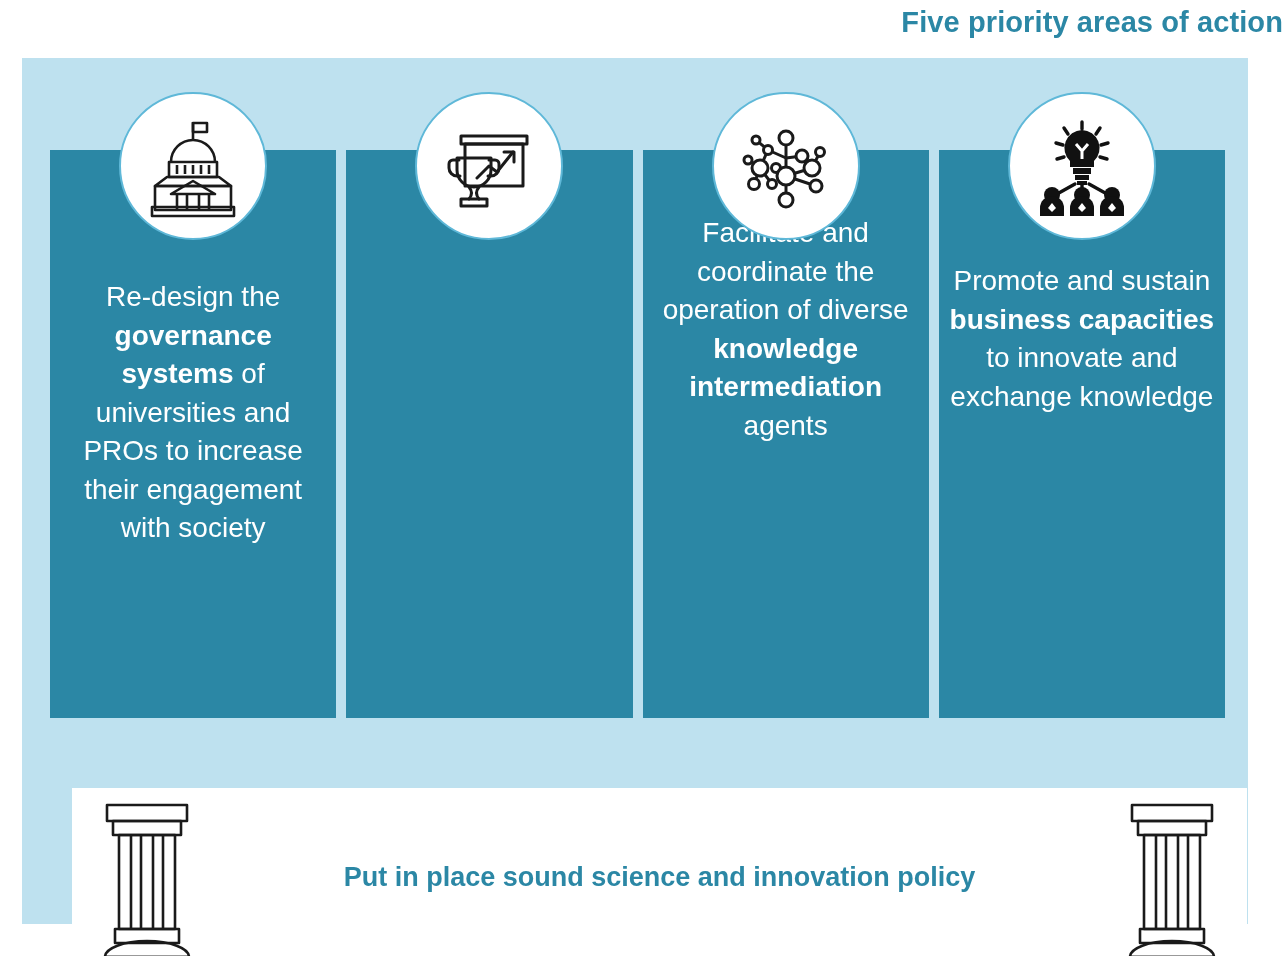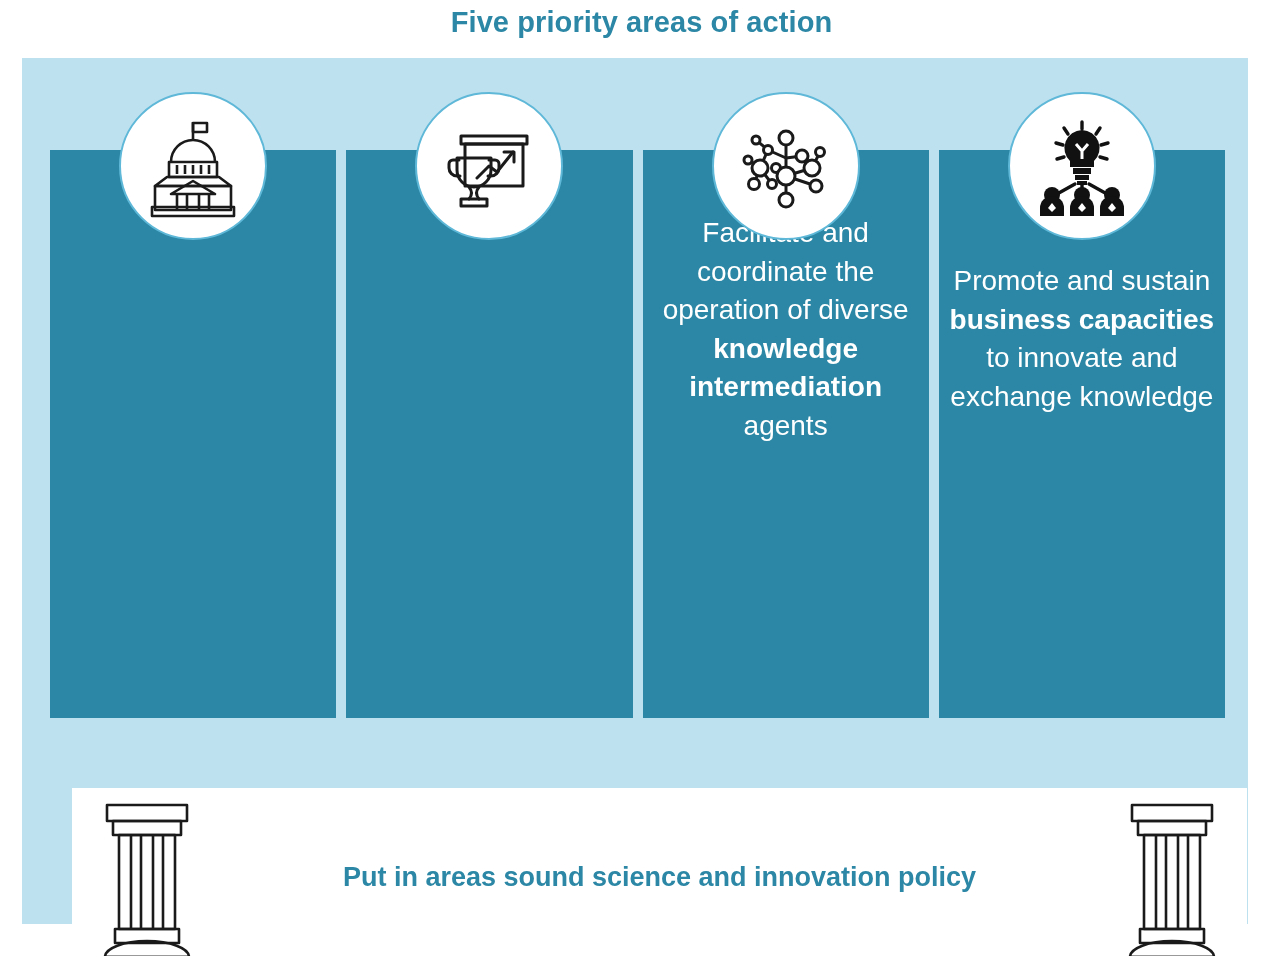--- a/index.html
+++ b/index.html
@@ -14,21 +14,21 @@
     overflow: hidden;
     position: relative;
   }
 
   
   #infographic-title {
     position: absolute;
     left: 0;
     top: 6px;
     width: 1283px;
-    text-align: center;
+    text-align: right;
     font-size: 29px;
     font-weight: bold;
     color: #2B87A5;
     letter-spacing: 0.1px;
   }
 
   
   #panel {
     position: absolute;
     left: 22px;
@@ -152,20 +152,23 @@
 
           <rect x="14" y="72" width="76" height="24"></rect>
 
           <line x1="36" y1="80" x2="36" y2="96"></line>
           <line x1="46" y1="80" x2="46" y2="96"></line>
           <line x1="58" y1="80" x2="58" y2="96"></line>
           <line x1="68" y1="80" x2="68" y2="96"></line>
 
           <rect x="11" y="93" width="82" height="9"></rect>
         </svg>
+      </div>
+      <div class="column-text">
+        <span>Re-design the </span><b>governance systems</b><span> of universities and PROs to increase their engagement with society</span>
       </div>
     </div>
 
     <div class="column col-2">
       <div class="icon-circle">
         <svg width="104" height="104" viewBox="0 0 104 104" fill="none" stroke="#1a1a1a" stroke-width="3" stroke-linejoin="round" stroke-linecap="round">
 
           <rect x="24" y="22" width="66" height="8"></rect>
           <rect x="28" y="30" width="58" height="42"></rect>
 
@@ -282,21 +285,21 @@
         <line x1="50" y1="38" x2="50" y2="132"></line>
         <line x1="62" y1="38" x2="62" y2="132"></line>
         <line x1="72" y1="38" x2="72" y2="132"></line>
         <rect x="24" y="132" width="64" height="14"></rect>
         <path d="M14 160 a42 16 0 0 1 84 0 z"></path>
         <line x1="14" y1="160" x2="98" y2="160"></line>
       </svg>
     </div>
 
     <div id="foundation-text">
-      <div>Put in areas sound science and innovation policy</div>
+      <div>Put in place sound science and innovation policy</div>
     </div>
 
     <div class="pillar-slot">
       <svg width="112" height="160" viewBox="0 0 112 160" fill="none" stroke="#1a1a1a" stroke-width="2.6" stroke-linejoin="round">
         <rect x="16" y="8" width="80" height="16"></rect>
         <rect x="22" y="24" width="68" height="14"></rect>
         <rect x="28" y="38" width="56" height="94"></rect>
         <line x1="40" y1="38" x2="40" y2="132"></line>
         <line x1="50" y1="38" x2="50" y2="132"></line>
         <line x1="62" y1="38" x2="62" y2="132"></line>

